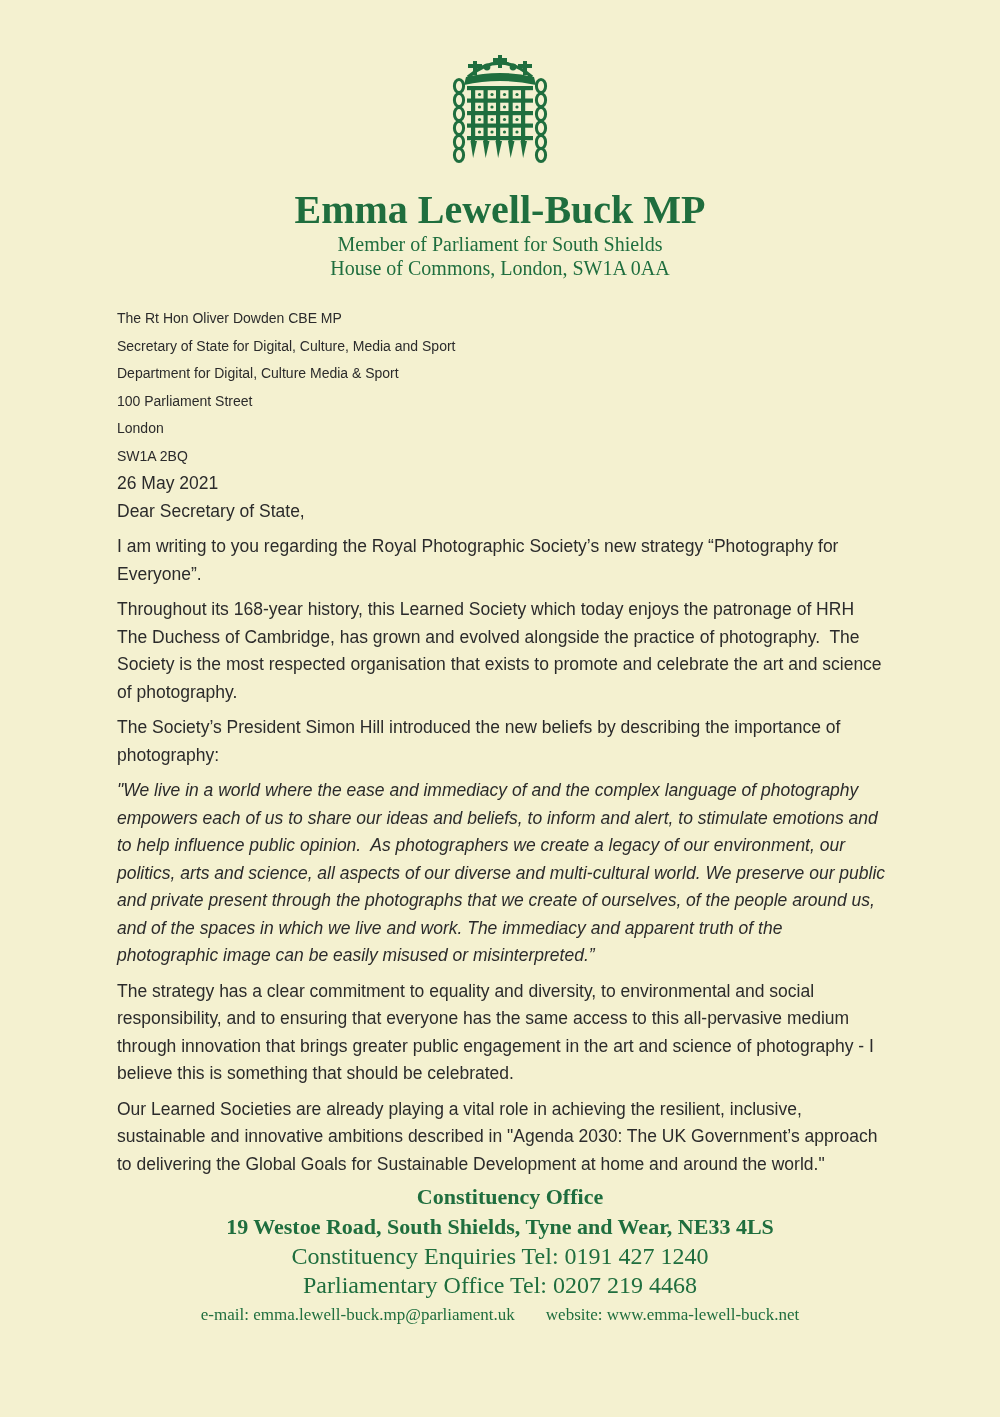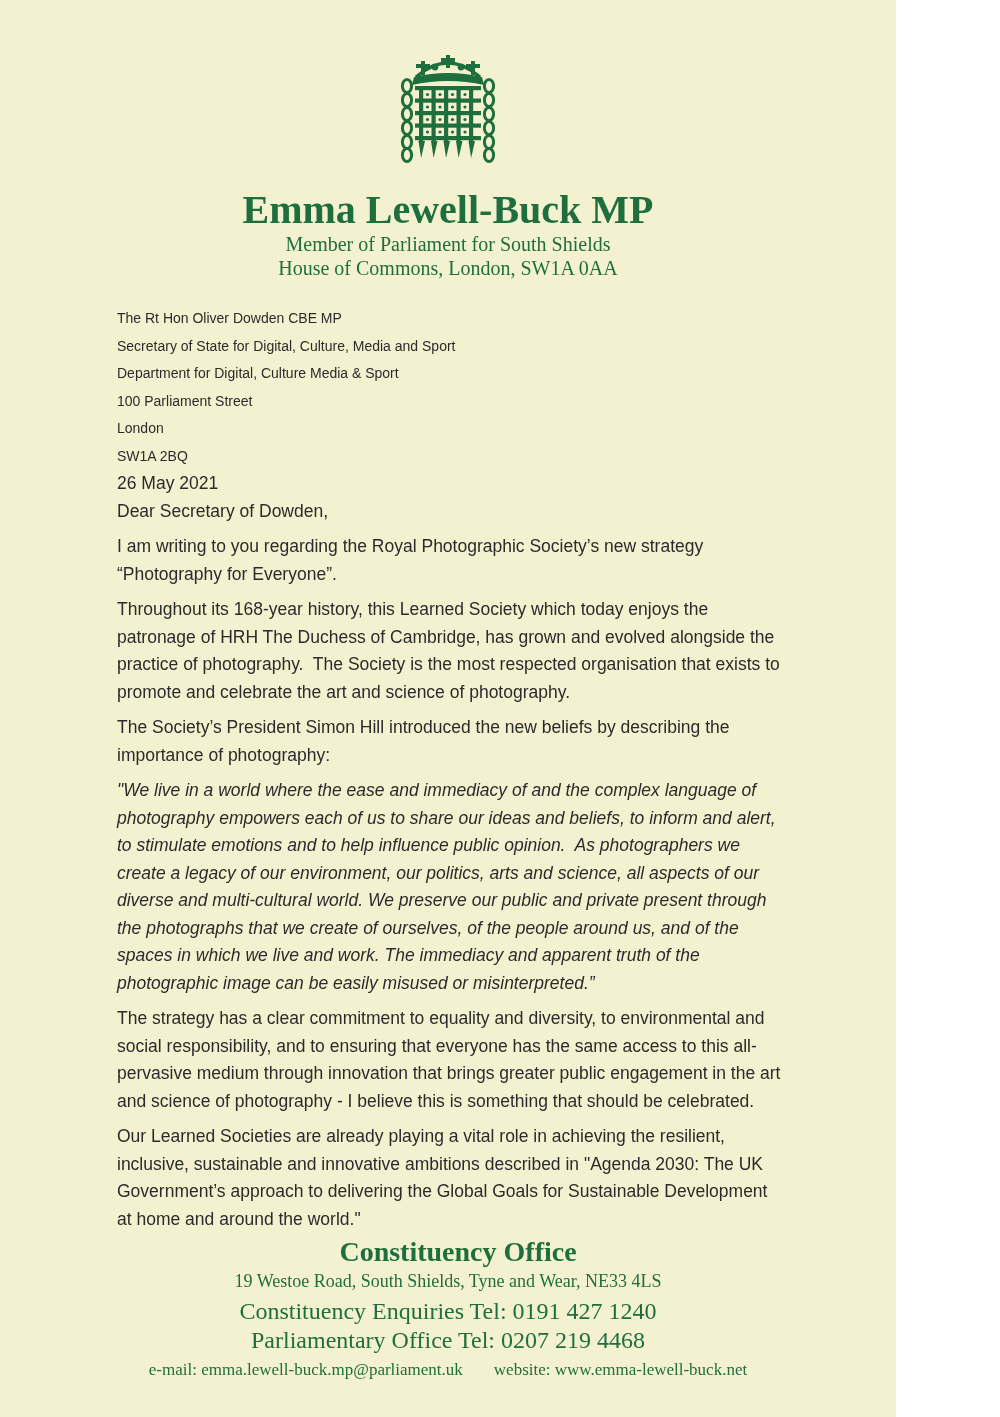--- a/index.html
+++ b/index.html
@@ -3,21 +3,21 @@
 <meta charset="utf-8">
 <style>
   :root{
     --green:#1f6e3e;
     --paper:#f4f1d0;
     --ink:#2b2b2b;
   }
   html,body{margin:0;padding:0;}
   .page{
     position:relative;
-    width:896px;
+    width:1000px;
     height:1417px;
     background:var(--paper);
     font-family:"Liberation Sans", sans-serif;
     color:var(--ink);
     overflow:hidden;
   }
   .letterhead{ text-align:center; padding-top:54px; }
   .logo{ display:inline-block; }
   .logo svg{ width:104px; height:122px; display:block; margin:0 auto; }
   .mp-name{
@@ -43,22 +43,22 @@
     margin-top:8px;
     white-space:pre-wrap;
   }
   .para.italic{ font-style:italic; }
   .footer{
     text-align:center;
     margin-top:5px;
     font-family:"Liberation Serif", serif;
     color:var(--green);
   }
-  .office-title{ font-size:28px; font-weight:bold; line-height:28px;padding-left:20px; }
-  .office-address{ font-size:18px; font-weight:normal; line-height:31px; }
+  .office-title{ font-size:22px; font-weight:bold; line-height:28px;padding-left:20px; }
+  .office-address{ font-size:22px; font-weight:bold; line-height:31px; }
   .tel{ font-size:24px; line-height:29px; }
   .contact-row{
     display:flex;
     justify-content:center;
     gap:31px;
     font-size:17px;
     line-height:24px;
     margin-top:3px;
   }
 </style>
@@ -148,21 +148,21 @@
   <div class="content">
     <div>
         <div class="addr-line">The Rt Hon Oliver Dowden CBE MP</div>
         <div class="addr-line">Secretary of State for Digital, Culture, Media and Sport</div>
         <div class="addr-line">Department for Digital, Culture Media &amp; Sport</div>
         <div class="addr-line">100 Parliament Street</div>
         <div class="addr-line">London</div>
         <div class="addr-line">SW1A 2BQ</div>
       </div>
     <div class="date-line">26 May 2021</div>
-    <div class="salutation">Dear Secretary of Dowden,</div>
+    <div class="salutation">Dear Secretary of State,</div>
     <div>
         <div class="para">I am writing to you regarding the Royal Photographic Society’s new strategy “Photography for Everyone”.</div>
         <div class="para">Throughout its 168-year history, this Learned Society which today enjoys the patronage of HRH The Duchess of Cambridge, has grown and evolved alongside the practice of photography.  The Society is the most respected organisation that exists to promote and celebrate the art and science of photography.</div>
         <div class="para">The Society’s President Simon Hill introduced the new beliefs by describing the importance of photography:</div>
         <div class="para italic">"We live in a world where the ease and immediacy of and the complex language of photography empowers each of us to share our ideas and beliefs, to inform and alert, to stimulate emotions and to help influence public opinion.  As photographers we create a legacy of our environment, our politics, arts and science, all aspects of our diverse and multi-cultural world. We preserve our public and private present through the photographs that we create of ourselves, of the people around us, and of the spaces in which we live and work. The immediacy and apparent truth of the photographic image can be easily misused or misinterpreted.”</div>
         <div class="para">The strategy has a clear commitment to equality and diversity, to environmental and social responsibility, and to ensuring that everyone has the same access to this all-pervasive medium through innovation that brings greater public engagement in the art and science of photography - I believe this is something that should be celebrated.</div>
         <div class="para">Our Learned Societies are already playing a vital role in achieving the resilient, inclusive, sustainable and innovative ambitions described in "Agenda 2030: The UK Government’s approach to delivering the Global Goals for Sustainable Development at home and around the world."</div>
       </div>
   </div>
 

